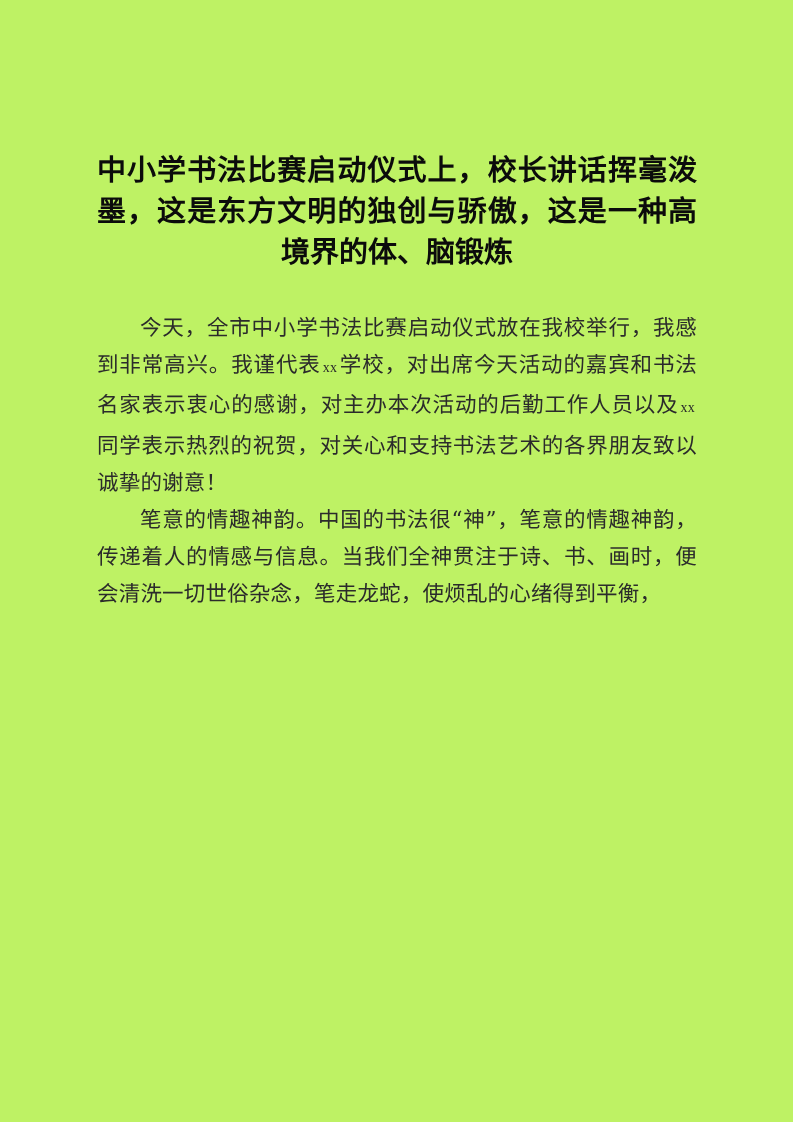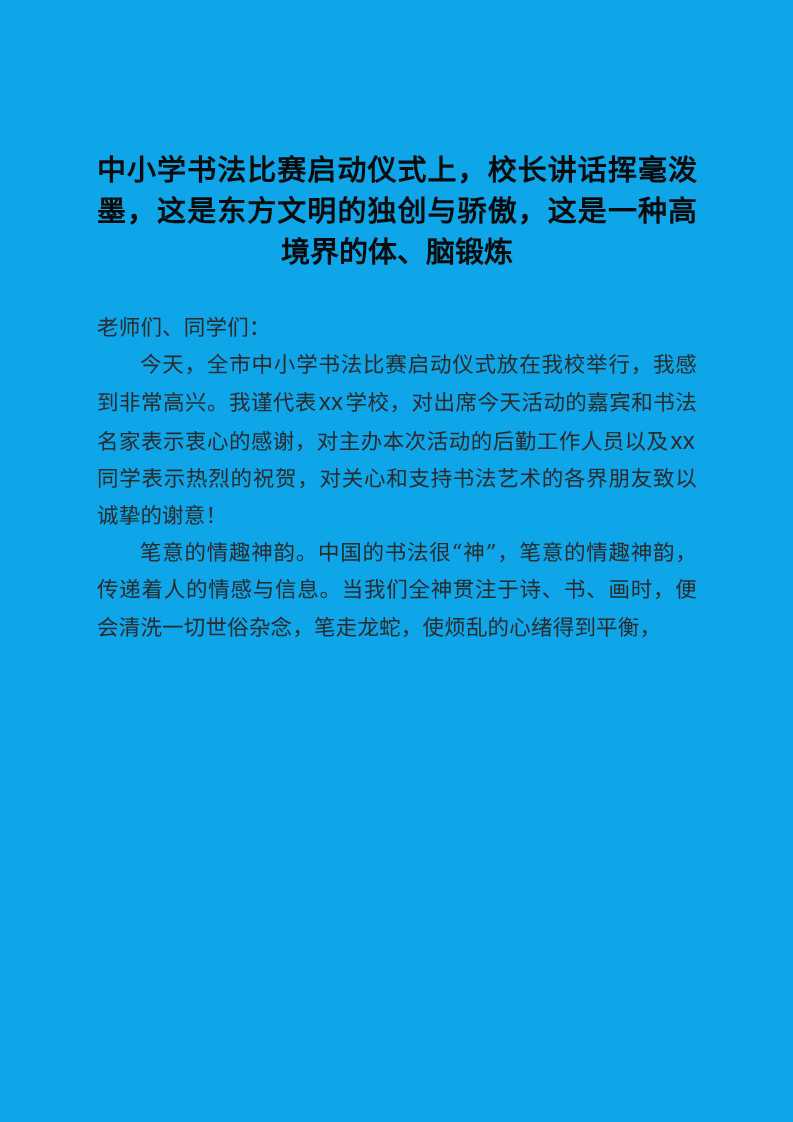--- a/index.html
+++ b/index.html
@@ -67,36 +67,35 @@
   p.para.indent {
     text-indent: 2em;
   }
 
   p.para + p.para {
     margin-top: 0;
   }
 
   
   .lat {
-    font-family: Liberation Sans, sans-serif;
-    font-size: 24px;
+    font-family: Liberation Serif, serif;
+    font-size: 14px;
     padding: 0 2px;
   }
 </style>
 </head>
 <body>
 
-<div class="page" style="width: 793px; height: 1122px; background: #0ea5e9;">
+<div class="page" style="width: 793px; height: 1122px; background: #bef264;">
   <div class="content">
 
     <h1 class="doc-title">中小学书法比赛启动仪式上，校长讲话挥毫泼墨，这是东方文明的独创与骄傲，这是一种高境界的体、脑锻炼</h1>
 
     <div class="body-block">
 
-      <p class="para">老师们、同学们：</p>
 
       <p class="para indent">今天，全市中小学书法比赛启动仪式放在我校举行，我感到非常高兴。我谨代表<span class="lat">xx</span>学校，对出席今天活动的嘉宾和书法名家表示衷心的感谢，对主办本次活动的后勤工作人员以及<span class="lat">xx</span>同学表示热烈的祝贺，对关心和支持书法艺术的各界朋友致以诚挚的谢意！</p>
 
 
       <p class="para indent">笔意的情趣神韵。中国的书法很“神”，笔意的情趣神韵，传递着人的情感与信息。当我们全神贯注于诗、书、画时，便会清洗一切世俗杂念，笔走龙蛇，使烦乱的心绪得到平衡，</p>
 
     </div>
   </div>
 </div>
 

